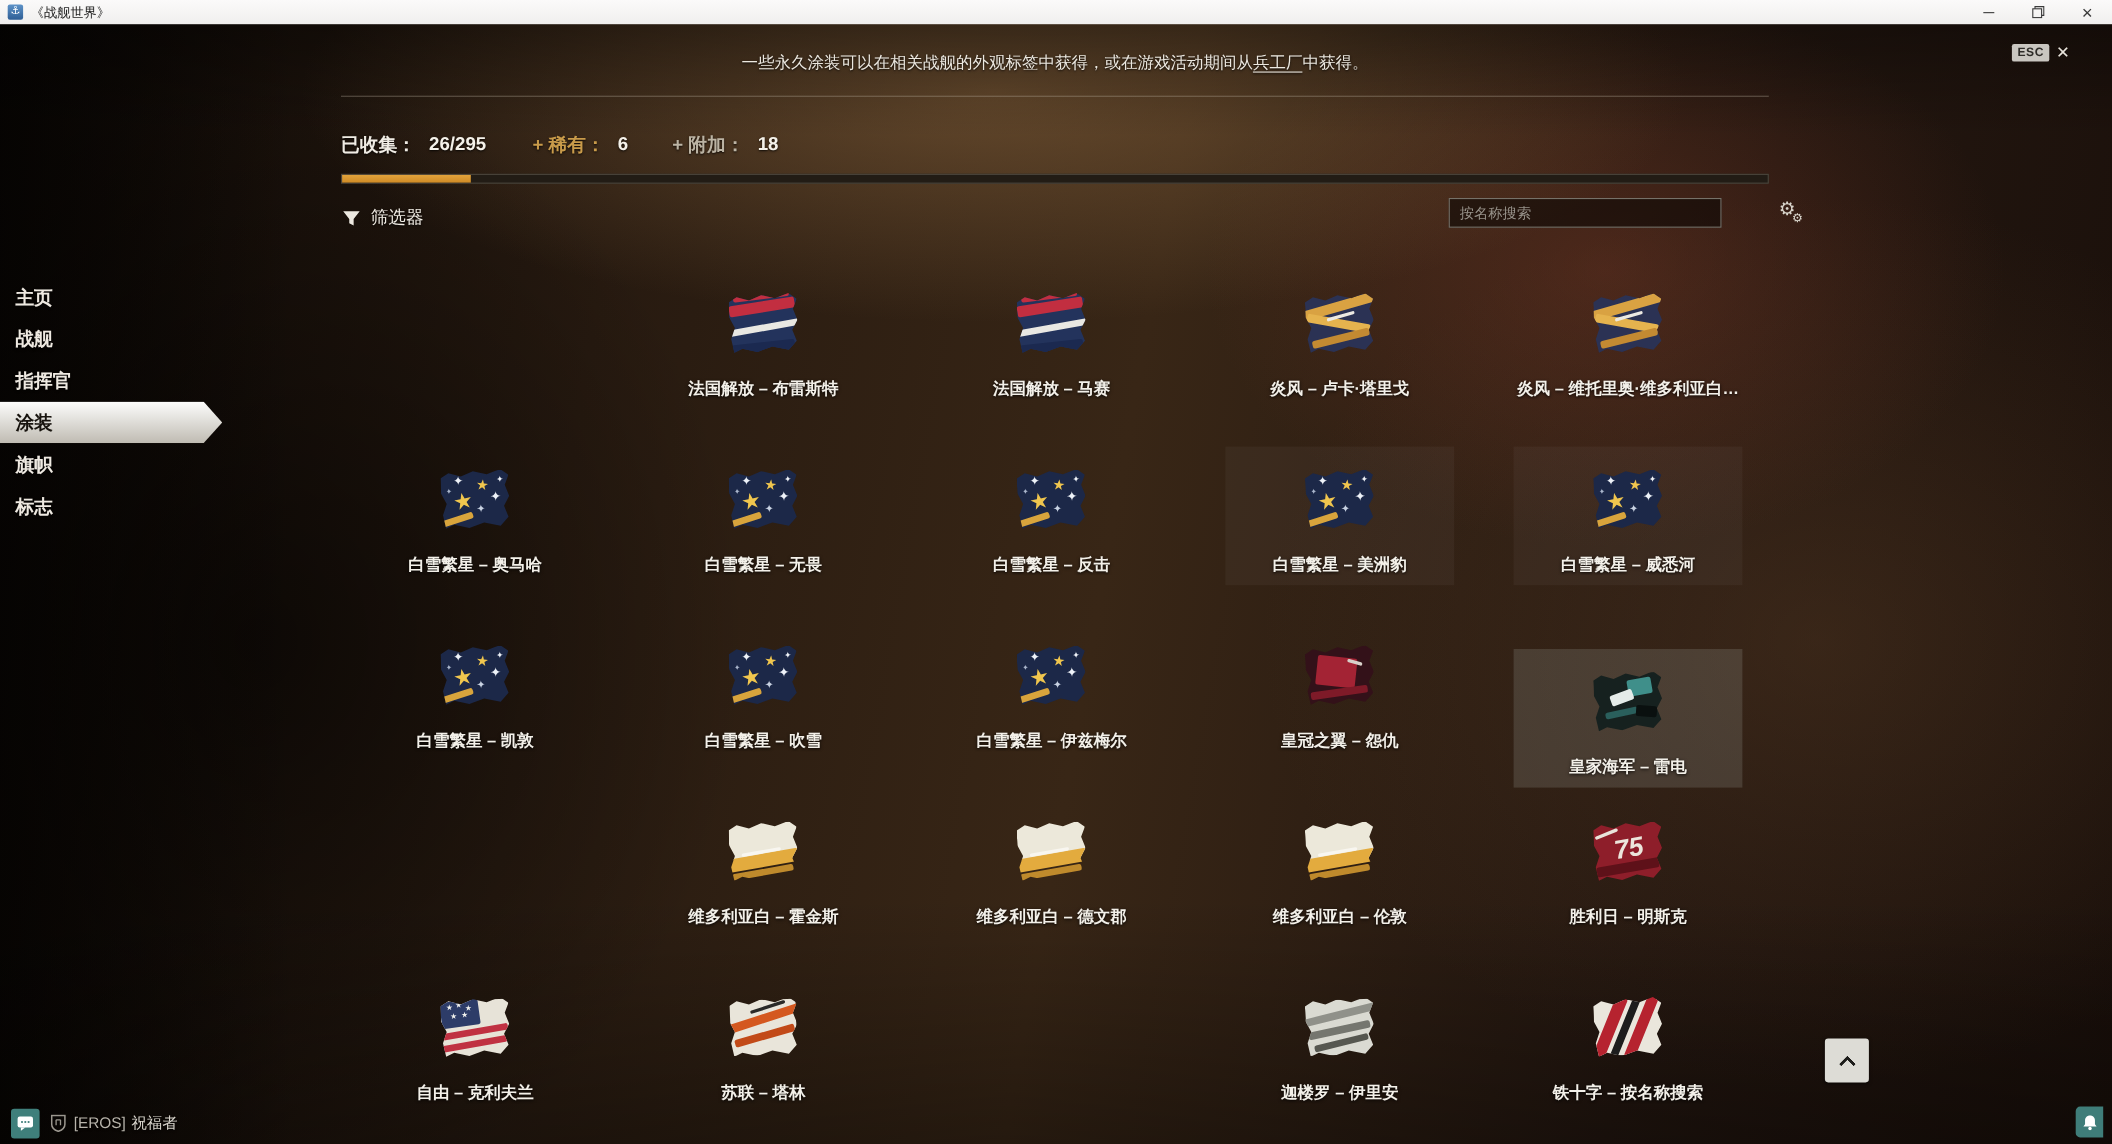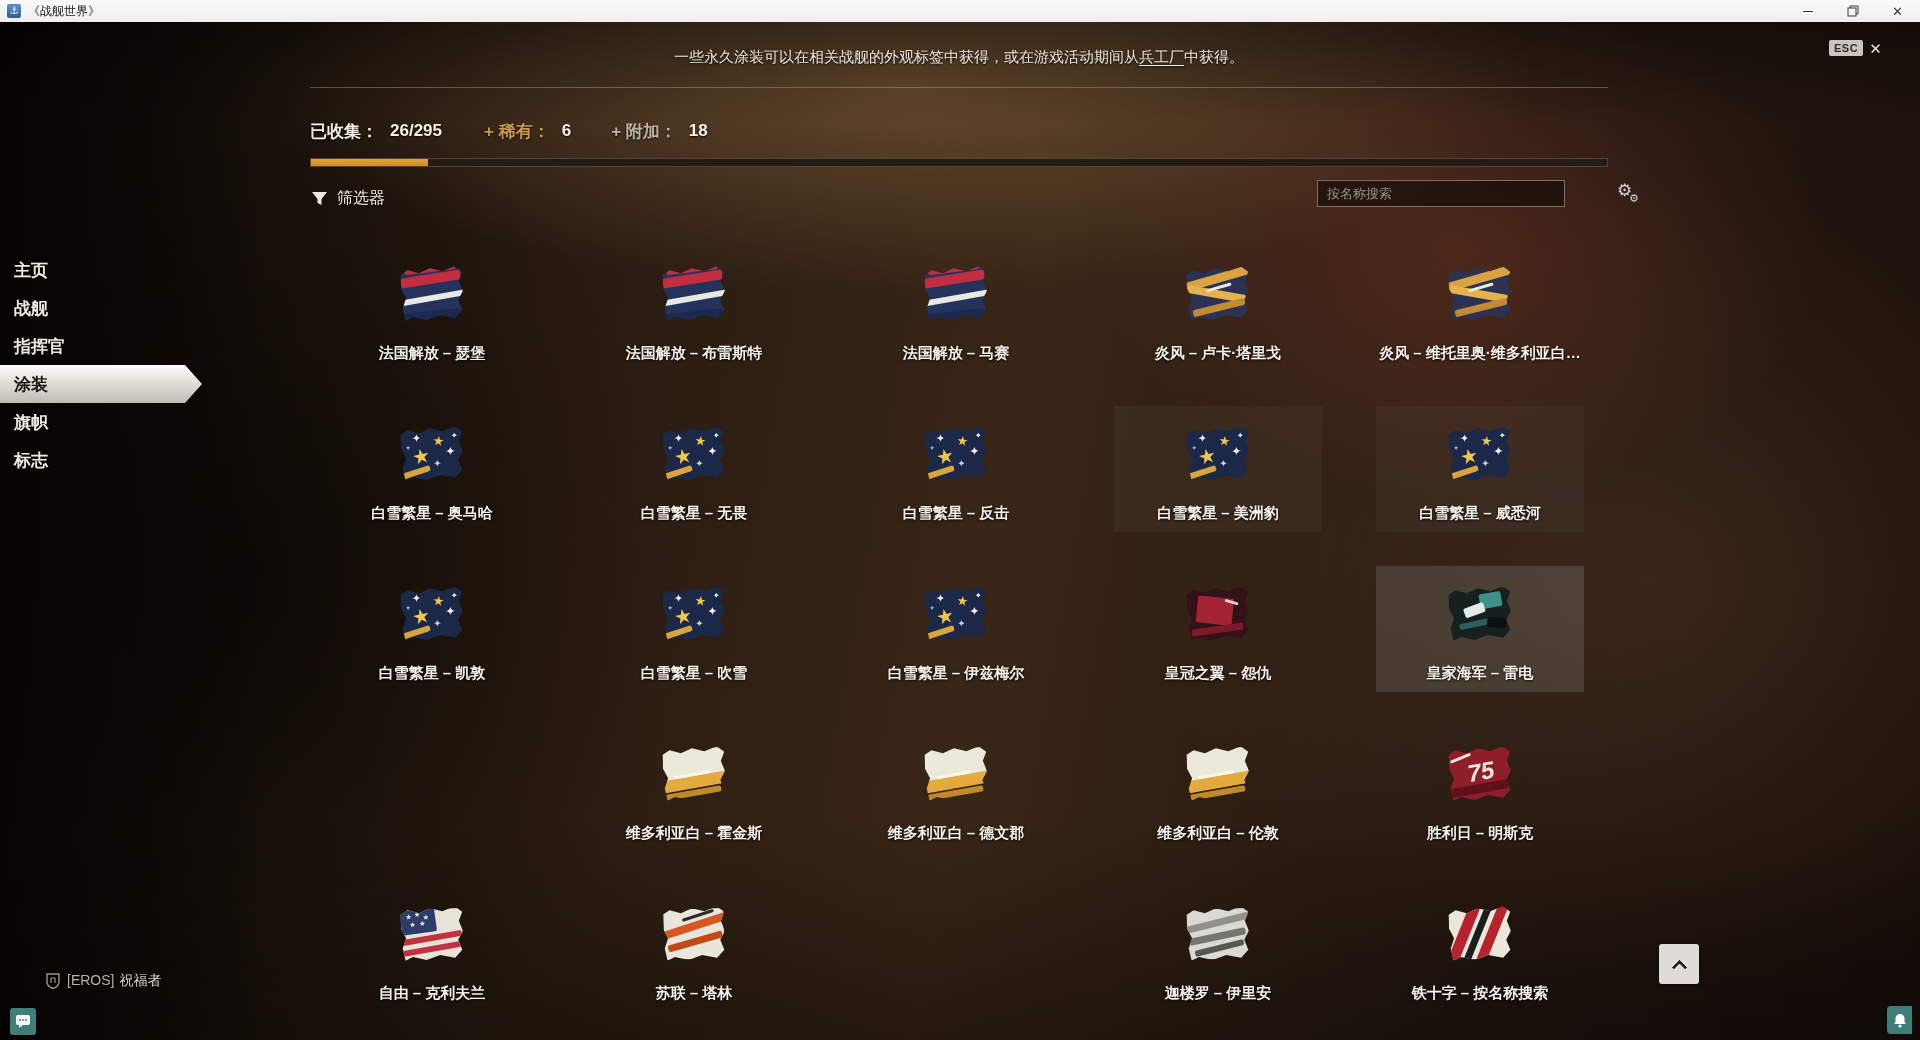--- a/index.html
+++ b/index.html
@@ -74,37 +74,37 @@
   .sidebar-item { height:38px; display:flex; align-items:center; padding-left:14px;
     font-size:17px; font-weight:bold; color:#eee9e1; cursor:pointer;
     text-shadow:0 1px 2px rgba(0,0,0,.85); }
   .sidebar-item.selected { background:linear-gradient(180deg,#fdfdfc,#bfbbb2);
     color:#17130e; text-shadow:none; width:202px;
     clip-path:polygon(0 0, calc(100% - 17px) 0, 100% 50%, calc(100% - 17px) 100%, 0 100%); }
 
   
   .grid { position:absolute; left:328px; top:224px; width:1310px; height:790px; }
   .cell { position:absolute; width:208px; height:126px; cursor:pointer; }
-  .cell.highlight { background:rgba(198,209,203,.16); }
+  .cell.highlight { background:rgba(198,209,203,.16);margin-top:24px; }
   .cell.subtle { background:rgba(255,255,255,.04); }
   .tile { position:absolute; left:73px; top:20px; width:62px; height:56px; transform:rotate(-2deg); }
   .ink { position:absolute; inset:0;
     clip-path:polygon(0% 14%,12% 6%,30% 12%,48% 4%,68% 10%,88% 2%,100% 12%,94% 28%,100% 46%,92% 62%,98% 80%,86% 94%,62% 88%,40% 96%,18% 90%,6% 96%,2% 74%,8% 56%,0% 38%); }
   .mark { position:absolute; border-radius:2px; }
   .mglyph { position:absolute; line-height:1; transform:translate(-50%,-50%); }
   .camo-name { position:absolute; left:0; top:98px; width:100%; text-align:center;
     font-size:15px; font-weight:bold; color:#f3f0e9; text-shadow:0 1px 3px rgba(0,0,0,.9);
     white-space:nowrap; overflow:hidden; }
   .camo-name .nm.underline { border-bottom:1px solid #ddd8ce; padding-bottom:1px; }
 
   
   .chat-btn { position:absolute; left:10px; top:986px; width:26px; height:27px;
     background:#3f7f7b; border-radius:3px; display:flex; align-items:center;
     justify-content:center; cursor:pointer; }
-  .player-row { position:absolute; left:46px; top:950px; display:flex; align-items:center;
+  .player-row { position:absolute; left:46px; top:990px; display:flex; align-items:center;
     gap:7px; cursor:pointer; }
   .clan-shield-svg { display:block; }
   .player-text { font-size:14px; color:#d9d5cc; text-shadow:0 1px 2px rgba(0,0,0,.8); }
   .clan-tag { color:#b8b4ab; margin-right:5px; }
 
   .scrolltop-btn { position:absolute; left:1659px; top:922px; width:40px; height:40px;
     background:#dddcd6; border-radius:3px; display:flex; align-items:center;
     justify-content:center; cursor:pointer; box-shadow:0 1px 3px rgba(0,0,0,.5); }
   .chev-up { width:11px; height:11px; border-left:3px solid #1d1d1b; border-top:3px solid #1d1d1b;
     transform:rotate(45deg) translate(2px,2px); border-radius:1px; }
@@ -176,32 +176,20 @@
   <div class="sidebar" id="sidebar">
       <div class="sidebar-item">主页</div>
       <div class="sidebar-item">战舰</div>
       <div class="sidebar-item">指挥官</div>
       <div class="sidebar-item selected">涂装</div>
       <div class="sidebar-item">旗帜</div>
       <div class="sidebar-item">标志</div>
     </div>
 
   <div class="grid" id="grid">
-      <div class="cell" style="left: 0px; top: 0px;">
-        <div class="tile">
-          <div class="ink">
-            <div class="mark" style="left: 0%; top: 4%; width: 100%; height: 92%; background: rgb(35, 51, 92); transform: rotate(0deg);"></div>
-            <div class="mark" style="left: 6%; top: 0%; width: 82%; height: 10%; background: rgb(194, 46, 64); transform: rotate(-5deg);"></div>
-            <div class="mark" style="left: 0%; top: 14%; width: 96%; height: 17%; background: rgb(194, 46, 64); transform: rotate(-7deg);"></div>
-            <div class="mark" style="left: -3%; top: 52%; width: 106%; height: 11%; background: rgb(233, 232, 227); transform: rotate(-8deg);"></div>
-            <div class="mark" style="left: 4%; top: 80%; width: 92%; height: 16%; background: rgb(27, 41, 80); transform: rotate(-4deg);"></div>
-          </div>
-        </div>
-        <div class="camo-name"><span class="nm">法国解放 – 瑟堡</span></div>
-      </div>
       <div class="cell" style="left: 262px; top: 0px;">
         <div class="tile">
           <div class="ink">
             <div class="mark" style="left: 0%; top: 4%; width: 100%; height: 92%; background: rgb(35, 51, 92); transform: rotate(0deg);"></div>
             <div class="mark" style="left: 6%; top: 0%; width: 82%; height: 10%; background: rgb(194, 46, 64); transform: rotate(-5deg);"></div>
             <div class="mark" style="left: 0%; top: 14%; width: 96%; height: 17%; background: rgb(194, 46, 64); transform: rotate(-7deg);"></div>
             <div class="mark" style="left: -3%; top: 52%; width: 106%; height: 11%; background: rgb(233, 232, 227); transform: rotate(-8deg);"></div>
             <div class="mark" style="left: 4%; top: 80%; width: 92%; height: 16%; background: rgb(27, 41, 80); transform: rotate(-4deg);"></div>
           </div>
         </div>

